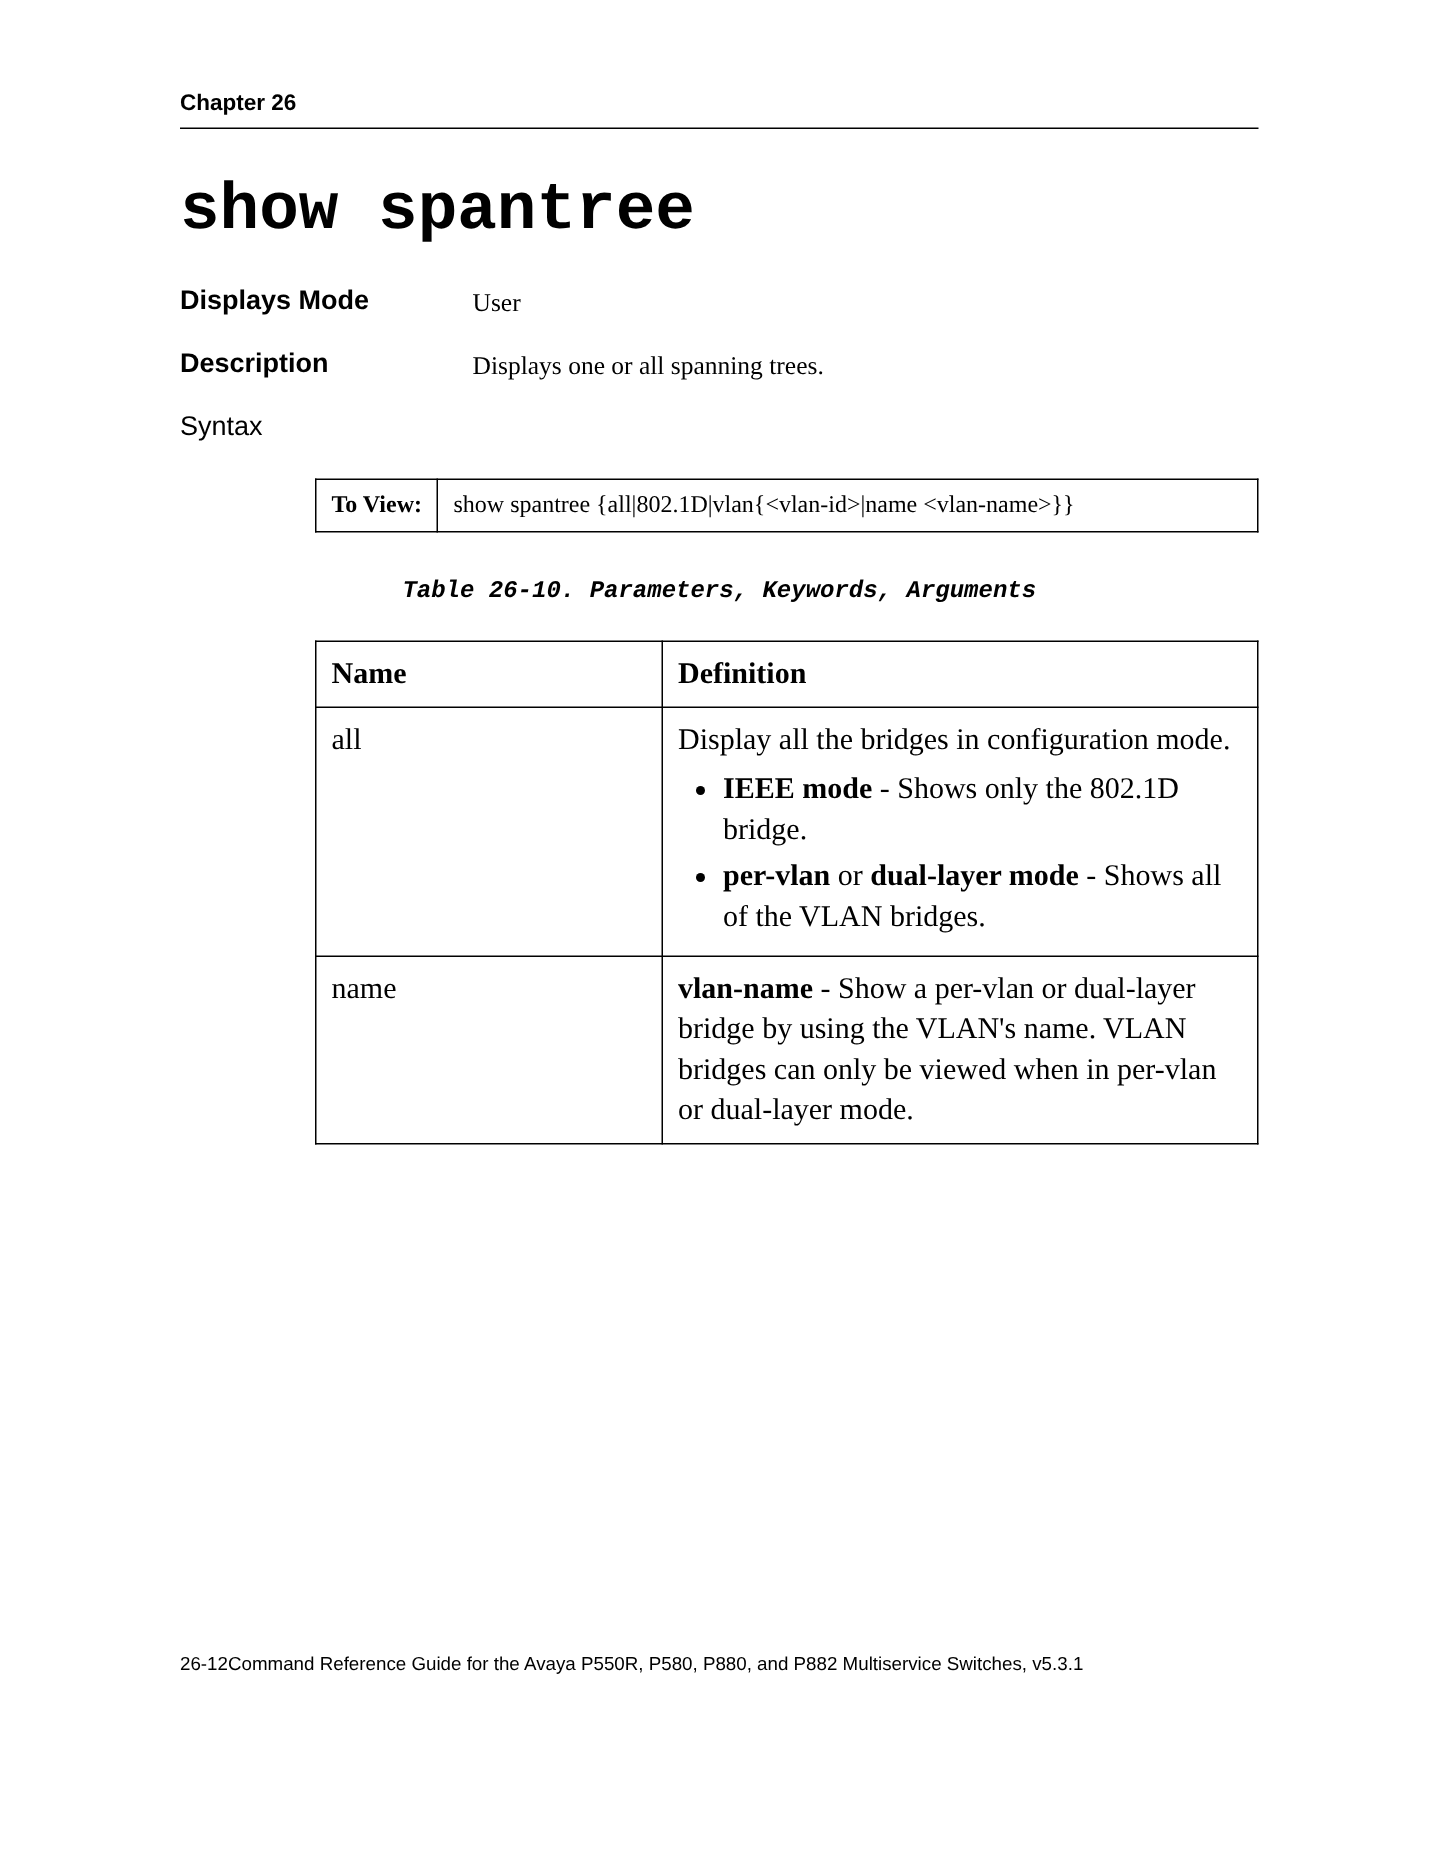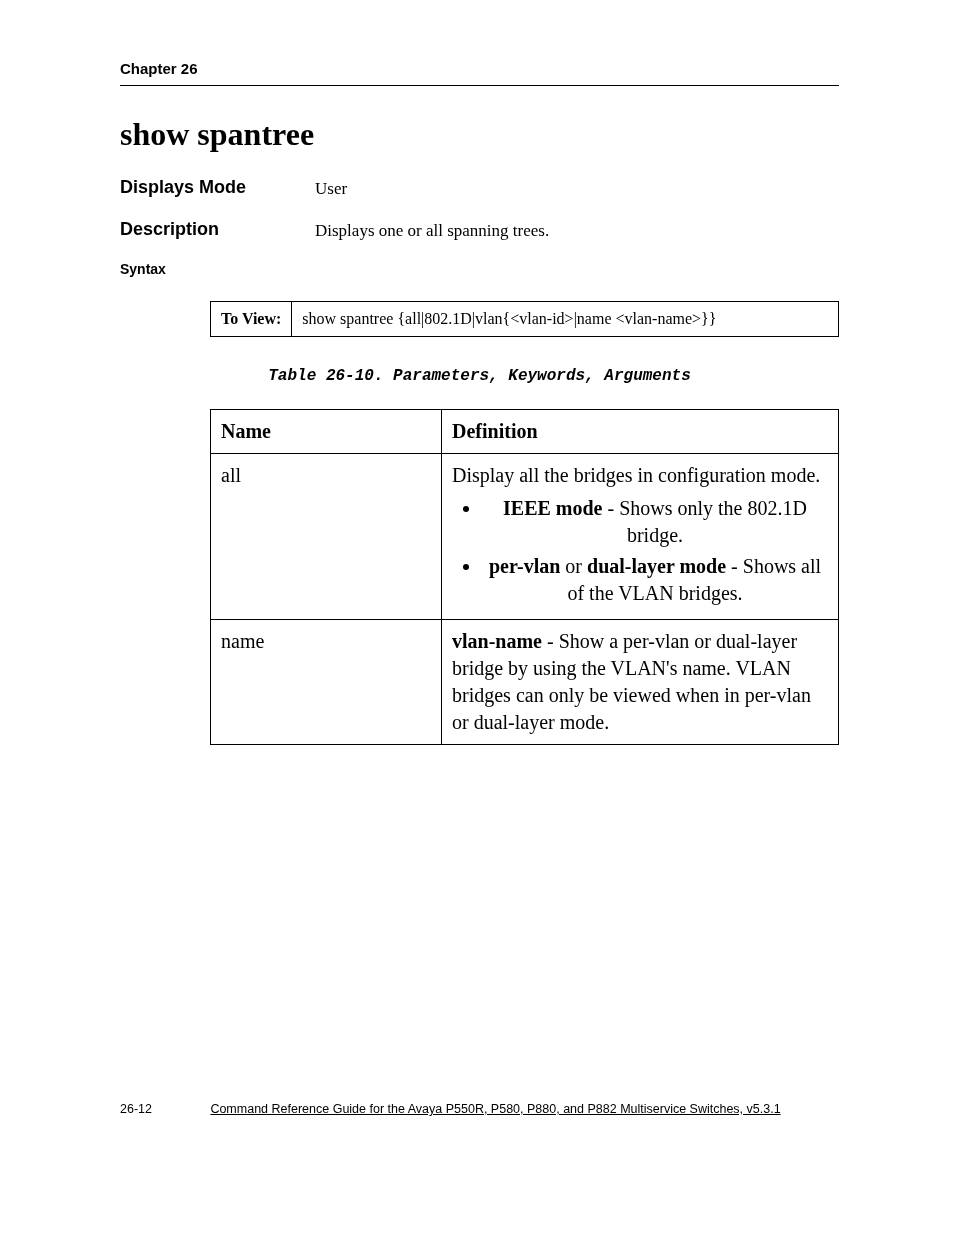--- a/index.html
+++ b/index.html
@@ -21,45 +21,45 @@
     font-weight: 700;
     font-size: 15px;
     margin-bottom: 8px;
   }
   .hr {
     border: none;
     border-top: 1.5px solid #000;
     margin: 0 0 30px 0;
   }
   .cmd-title {
-    font-family: Liberation Serif, serif;
+    font-family: Liberation Mono, monospace;
     font-weight: 700;
-    font-size: 32px;
+    font-size: 44px;
     margin: 0 0 24px 0;
   }
   .section-row {
     display: flex;
     margin-bottom: 20px;
   }
   .section-label {
     font-family: "Segoe UI", Arial, sans-serif;
     font-weight: 700;
     font-size: 18px;
     width: 195px;
     flex-shrink: 0;
   }
   .section-value {
     font-family: Georgia, 'Times New Roman', serif;
     font-size: 17px;
     padding-top: 2px;
   }
   .syntax-heading {
     font-family: "Segoe UI", Arial, sans-serif;
-    font-weight: 700;
-    font-size: 14px;
+    font-weight: 400;
+    font-size: 18px;
     margin-top: 10px;
     margin-bottom: 24px;
   }
   .syntax-table {
     border-collapse: collapse;
     margin-left: 90px;
     width: calc(100% - 90px);
   }
   .syntax-table td {
     border: 1.5px solid #000;
@@ -99,36 +99,33 @@
   }
   .param-table th.name-col, .param-table td.name-col {
     width: 210px;
   }
   .param-table ul {
     margin: 6px 0 0 0;
     padding-left: 30px;
   }
   .param-table li {
     margin-bottom: 4px;
-    text-align: center;
   }
   .footer {
     position: absolute;
     bottom: 40px;
     left: 120px;
     right: 115px;
     font-family: Arial, sans-serif;
     font-size: 12.5px;
     display: flex;
     justify-content: space-between;
   }
   .footer .center {
     flex: 1;
-    text-align: center;
-    text-decoration: underline;
   }
 </style>
 </head>
 <body>
 
 <div class="page">
 
   <div class="running-header">Chapter 26</div>
   <hr class="hr">
 

